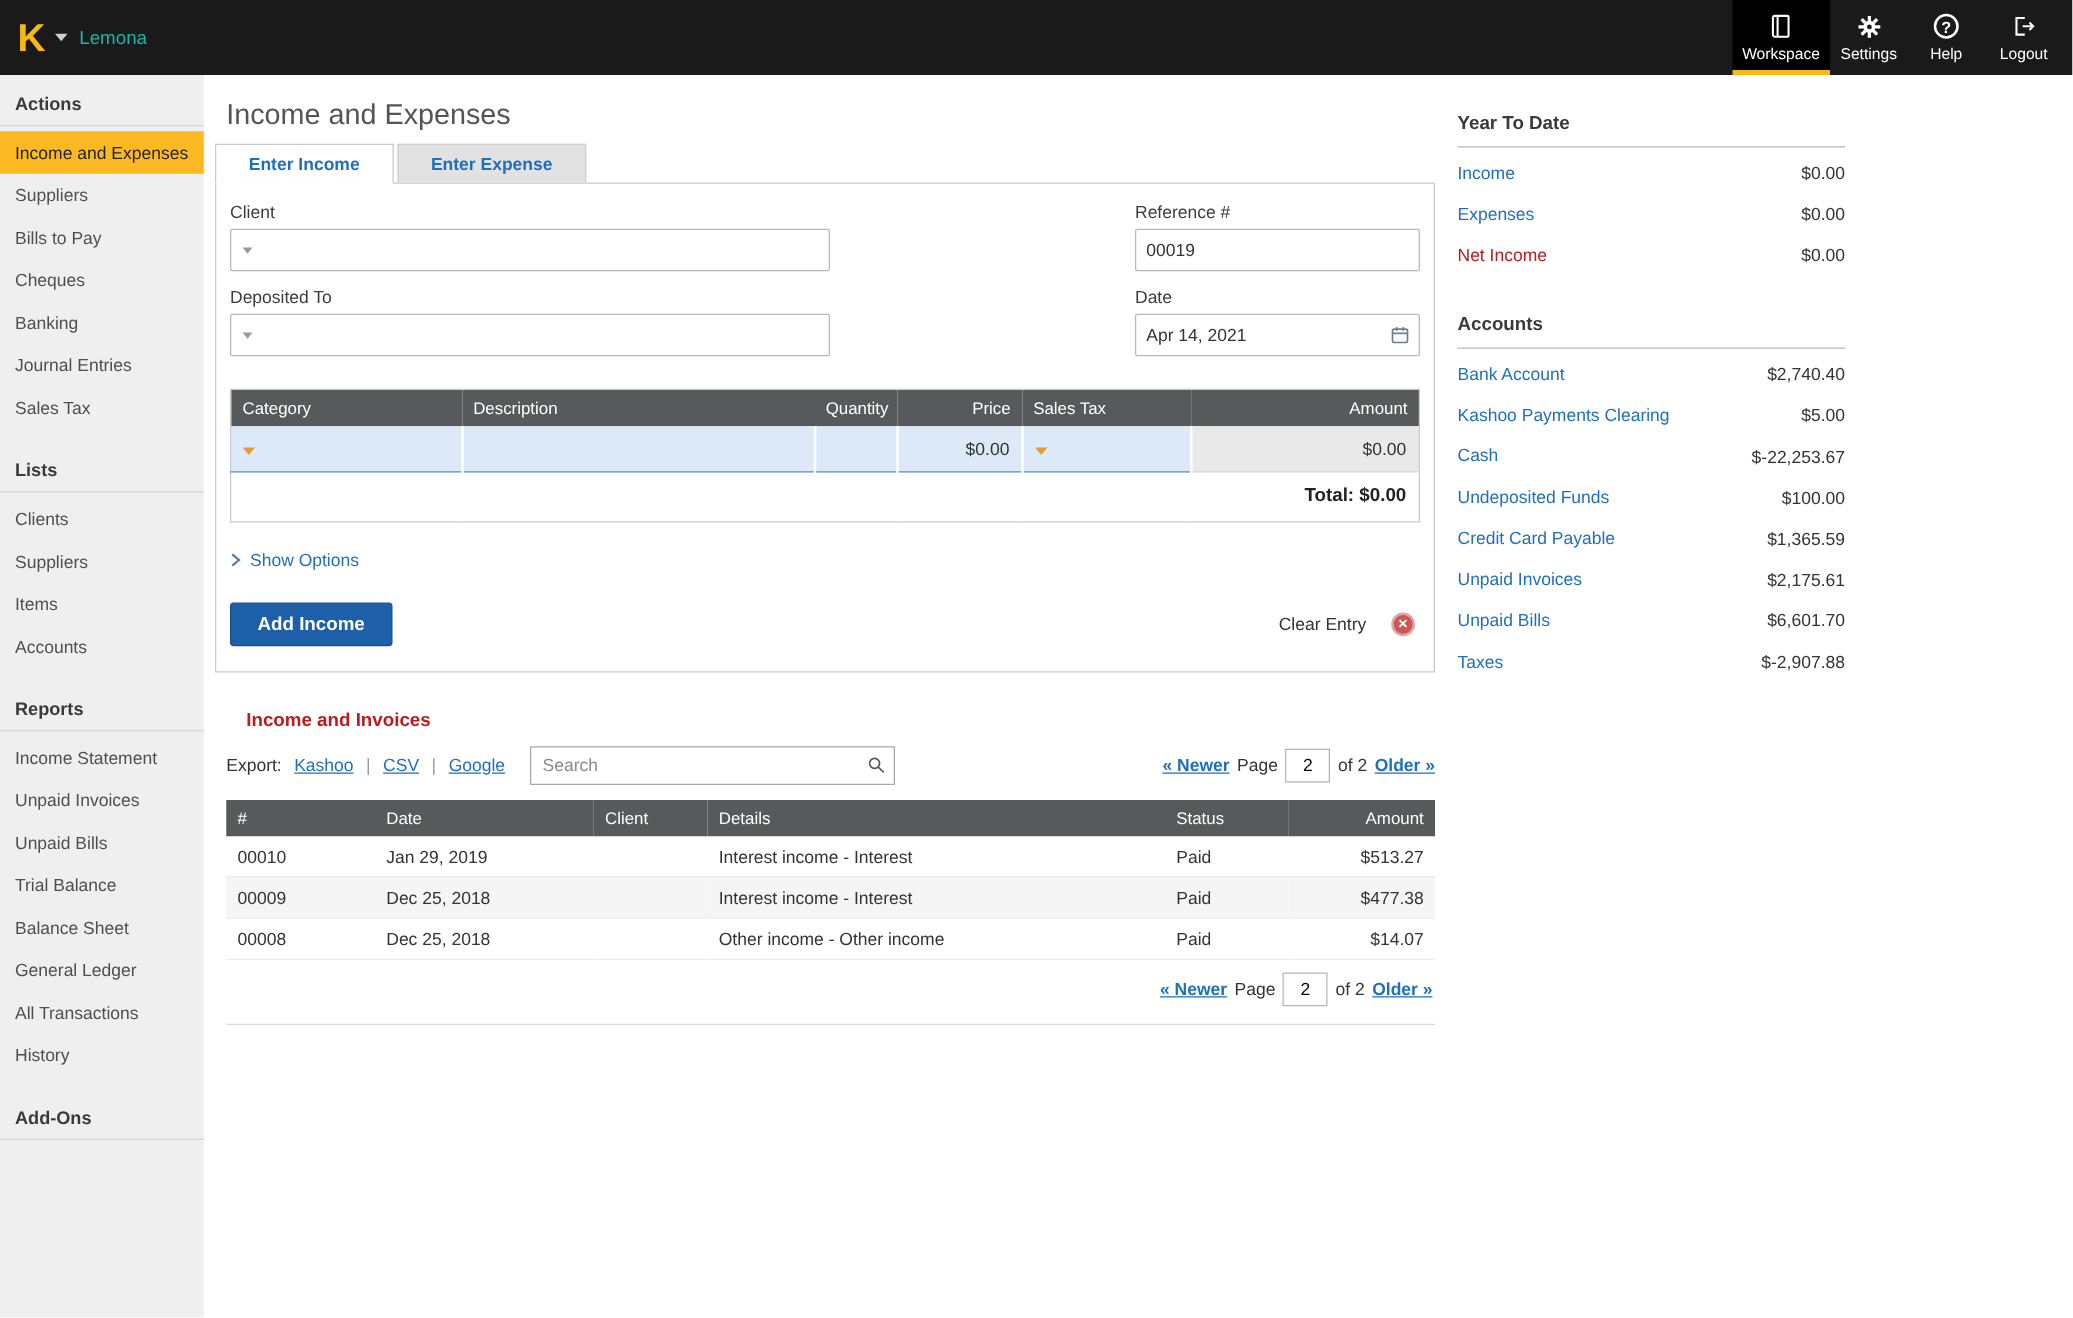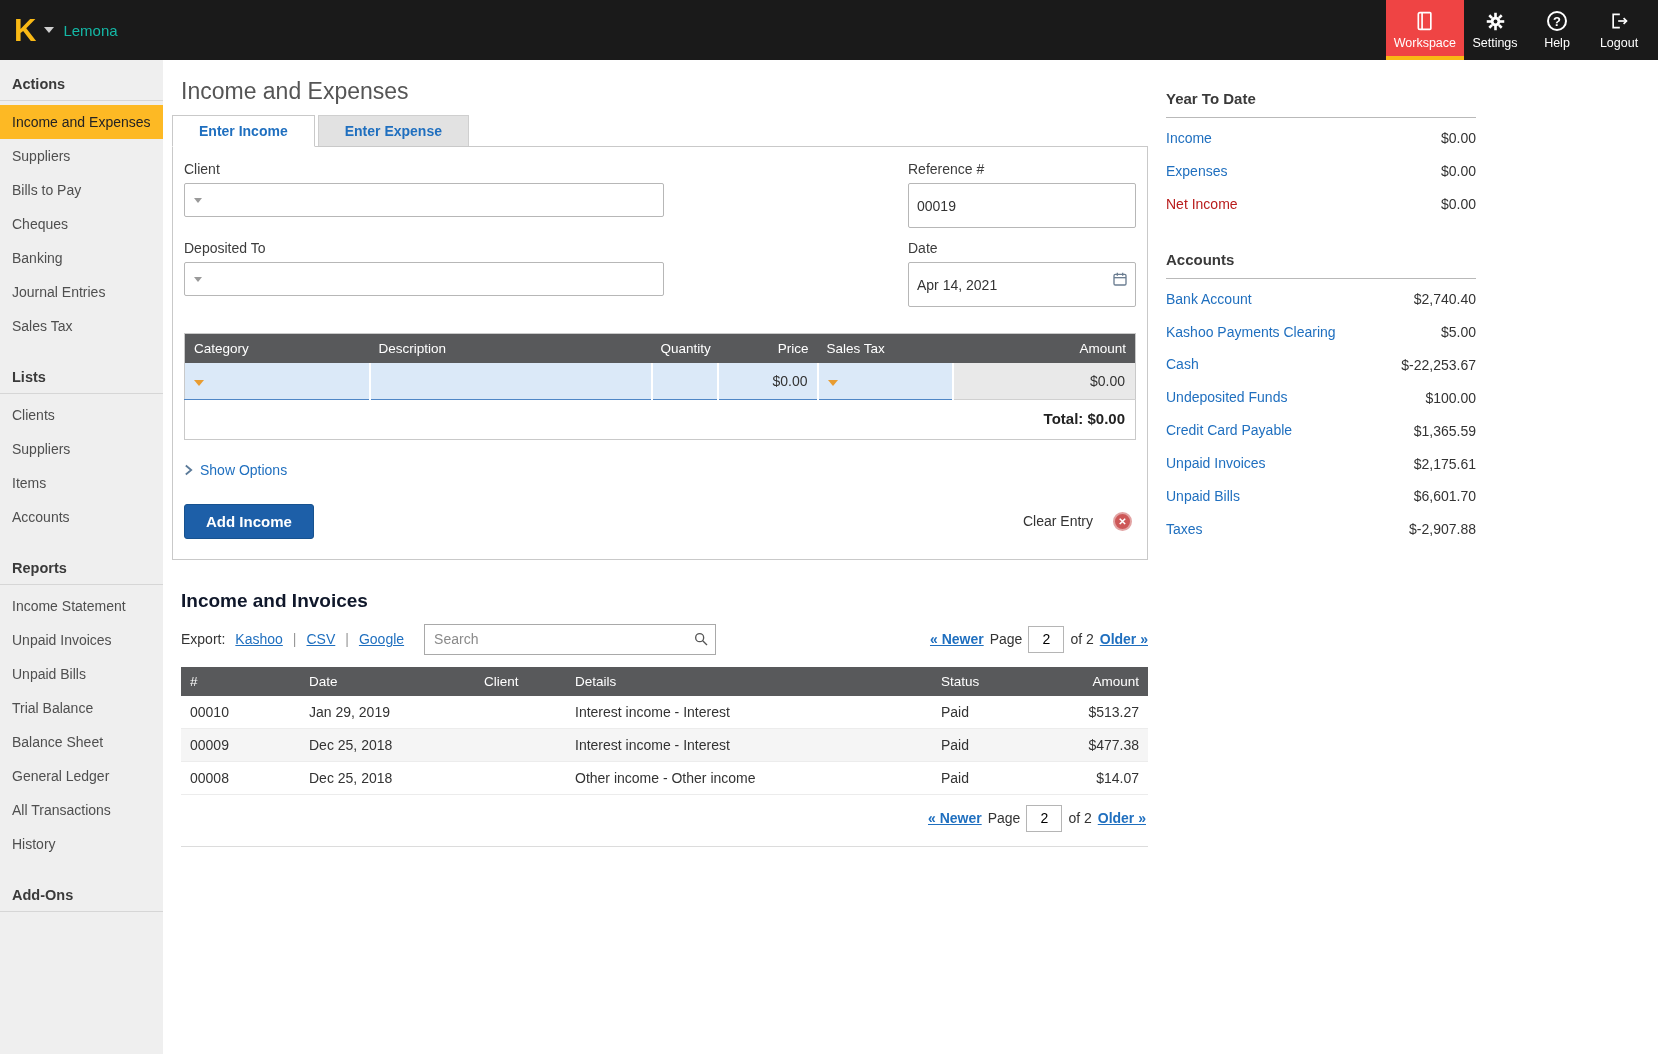--- a/index.html
+++ b/index.html
@@ -12,21 +12,21 @@
   .topbar {
     position:absolute; top:0; left:0; width:1658px; height:60px;
     background:#1a1a1a; display:flex; align-items:center; justify-content:space-between;
   }
   .brand { display:flex; align-items:center; gap:9px; padding-left:14px; height:100%; }
   .logo-k { font-weight:800; font-size:31px; color:#f9b915; line-height:1; letter-spacing:-1px; cursor:pointer; }
   .brand-caret { width:0; height:0; border-left:5px solid transparent; border-right:5px solid transparent; border-top:6px solid #cfcfcf; cursor:pointer; }
   .brand-name { color:#14b8a6; font-size:15px; }
   .topnav { display:flex; height:60px; align-items:stretch; padding-right:8px; }
   .nav-item { min-width:62px; padding:0 8px; display:flex; flex-direction:column; align-items:center; justify-content:center; gap:4px; color:#fff; font-size:12.5px; cursor:pointer; }
-  .nav-item.active { background:#ef4444; border-bottom:4px solid #f9b915; padding-top:4px; }
+  .nav-item.active { background:#000000; border-bottom:4px solid #f9b915; padding-top:4px; }
   .nav-icon { width:22px; height:22px; display:flex; align-items:center; justify-content:center; }
   .help-circle { width:20px; height:20px; border:2px solid #fff; border-radius:50%; display:flex; align-items:center; justify-content:center; color:#fff; font-weight:bold; font-size:13px; }
 
   
   .sidebar { position:absolute; top:60px; left:0; width:163px; bottom:0; background:#efefef; }
   .sb-title { font-size:14.5px; font-weight:bold; color:#3a3a3a; padding:16px 12px 8px; border-bottom:1px solid #d6d6d6; margin-bottom:4px; }
   .sb-item { padding:9px 12px; font-size:14px; color:#4f4f4f; cursor:pointer; }
   .sb-item.active { background:#fdb924; color:#232323; }
   .sb-section { margin-bottom:10px; }
 
@@ -41,21 +41,21 @@
 
   .panel { border:1px solid #c9c9c9; background:#fff; padding:14px 11px 20px; position:relative; z-index:1; }
 
   .form-row { display:flex; justify-content:space-between; margin-bottom:12px; }
   .field { display:flex; flex-direction:column; }
   .field label { font-size:14px; color:#3c3c3c; margin-bottom:6px; }
   .field-left { width:480px; }
   .field-right { width:228px; }
   .combobox { height:34px; border:1px solid #b7b7b7; border-radius:2px; background:#fff; display:flex; align-items:center; padding-left:9px; cursor:pointer; }
   .combo-caret { width:0; height:0; border-left:4px solid transparent; border-right:4px solid transparent; border-top:5px solid #9a9a9a; }
-  .txt-input { height:45px; border:1px solid #b7b7b7; border-radius:2px; font-size:14px; padding:0 8px; width:100%; font-family:"Liberation Sans",sans-serif; color:#333; }
+  .txt-input { height:34px; border:1px solid #b7b7b7; border-radius:2px; font-size:14px; padding:0 8px; width:100%; font-family:"Liberation Sans",sans-serif; color:#333; }
   .date-wrap { position:relative; }
   .date-wrap .cal-icon { position:absolute; right:8px; top:9px; cursor:pointer; }
 
   
   .entry-table { width:100%; border-collapse:collapse; margin-top:26px; border:1px solid #c9c9c9; table-layout:fixed; }
   .entry-table th { background:#58595b; color:#fff; font-weight:400; font-size:13.5px; text-align:left; padding:7px 9px; }
   .entry-table th.r { text-align:right; }
   .entry-table td { height:36px; font-size:14px; }
   td.editable { background:#dbe9f8; border-bottom:1px solid #4f86c6; border-right:2px solid #fff; padding:0 9px; cursor:text; }
   td.dropdown { cursor:pointer; }
@@ -66,21 +66,21 @@
 
   .show-options { display:flex; align-items:center; gap:7px; margin-top:22px; color:#1f6fbf; font-size:14px; cursor:pointer; }
 
   .btn-row { display:flex; justify-content:space-between; align-items:center; margin-top:26px; }
   .btn-primary { background:#1d5fa8; border:1px solid #17528f; border-radius:3px; color:#fff; font-weight:bold; font-size:15px; padding:8px 21px; cursor:pointer; font-family:"Liberation Sans",sans-serif; }
   .clear-entry { display:flex; align-items:center; gap:20px; font-size:14px; color:#333; cursor:pointer; padding-right:4px; }
   .clear-icon { width:19px; height:19px; border-radius:50%; background:#cd5757; color:#fff; font-size:10px; font-weight:bold; display:flex; align-items:center; justify-content:center; border:2px solid #e2a3a3; }
 
   
   .history { margin-top:30px; padding-left:9px; }
-  .section-title { font-size:19px; font-weight:bold; color:#0f172a; }
+  .section-title { font-size:15px; font-weight:bold; color:#b91c1c;margin-left:16px; }
   .toolbar { display:flex; align-items:center; margin-top:12px; font-size:14px; }
   .export-label { color:#333; margin-right:10px; }
   a.link { color:#1f6fbf; text-decoration:underline; cursor:pointer; }
   .sep { color:#999; margin:0 10px; }
   .search-wrap { position:relative; margin-left:20px; }
   .search-input { width:292px; height:31px; border:1px solid #a9a9a9; padding:0 30px 0 9px; font-size:14px; font-family:"Liberation Sans",sans-serif; color:#333; }
   .search-input::placeholder { color:#8a8a8a; }
   .search-icon { position:absolute; right:7px; top:7px; cursor:pointer; }
   .tb-spacer { flex:1; }
   .pagination { display:flex; align-items:center; gap:6px; font-size:14px; color:#333; }

